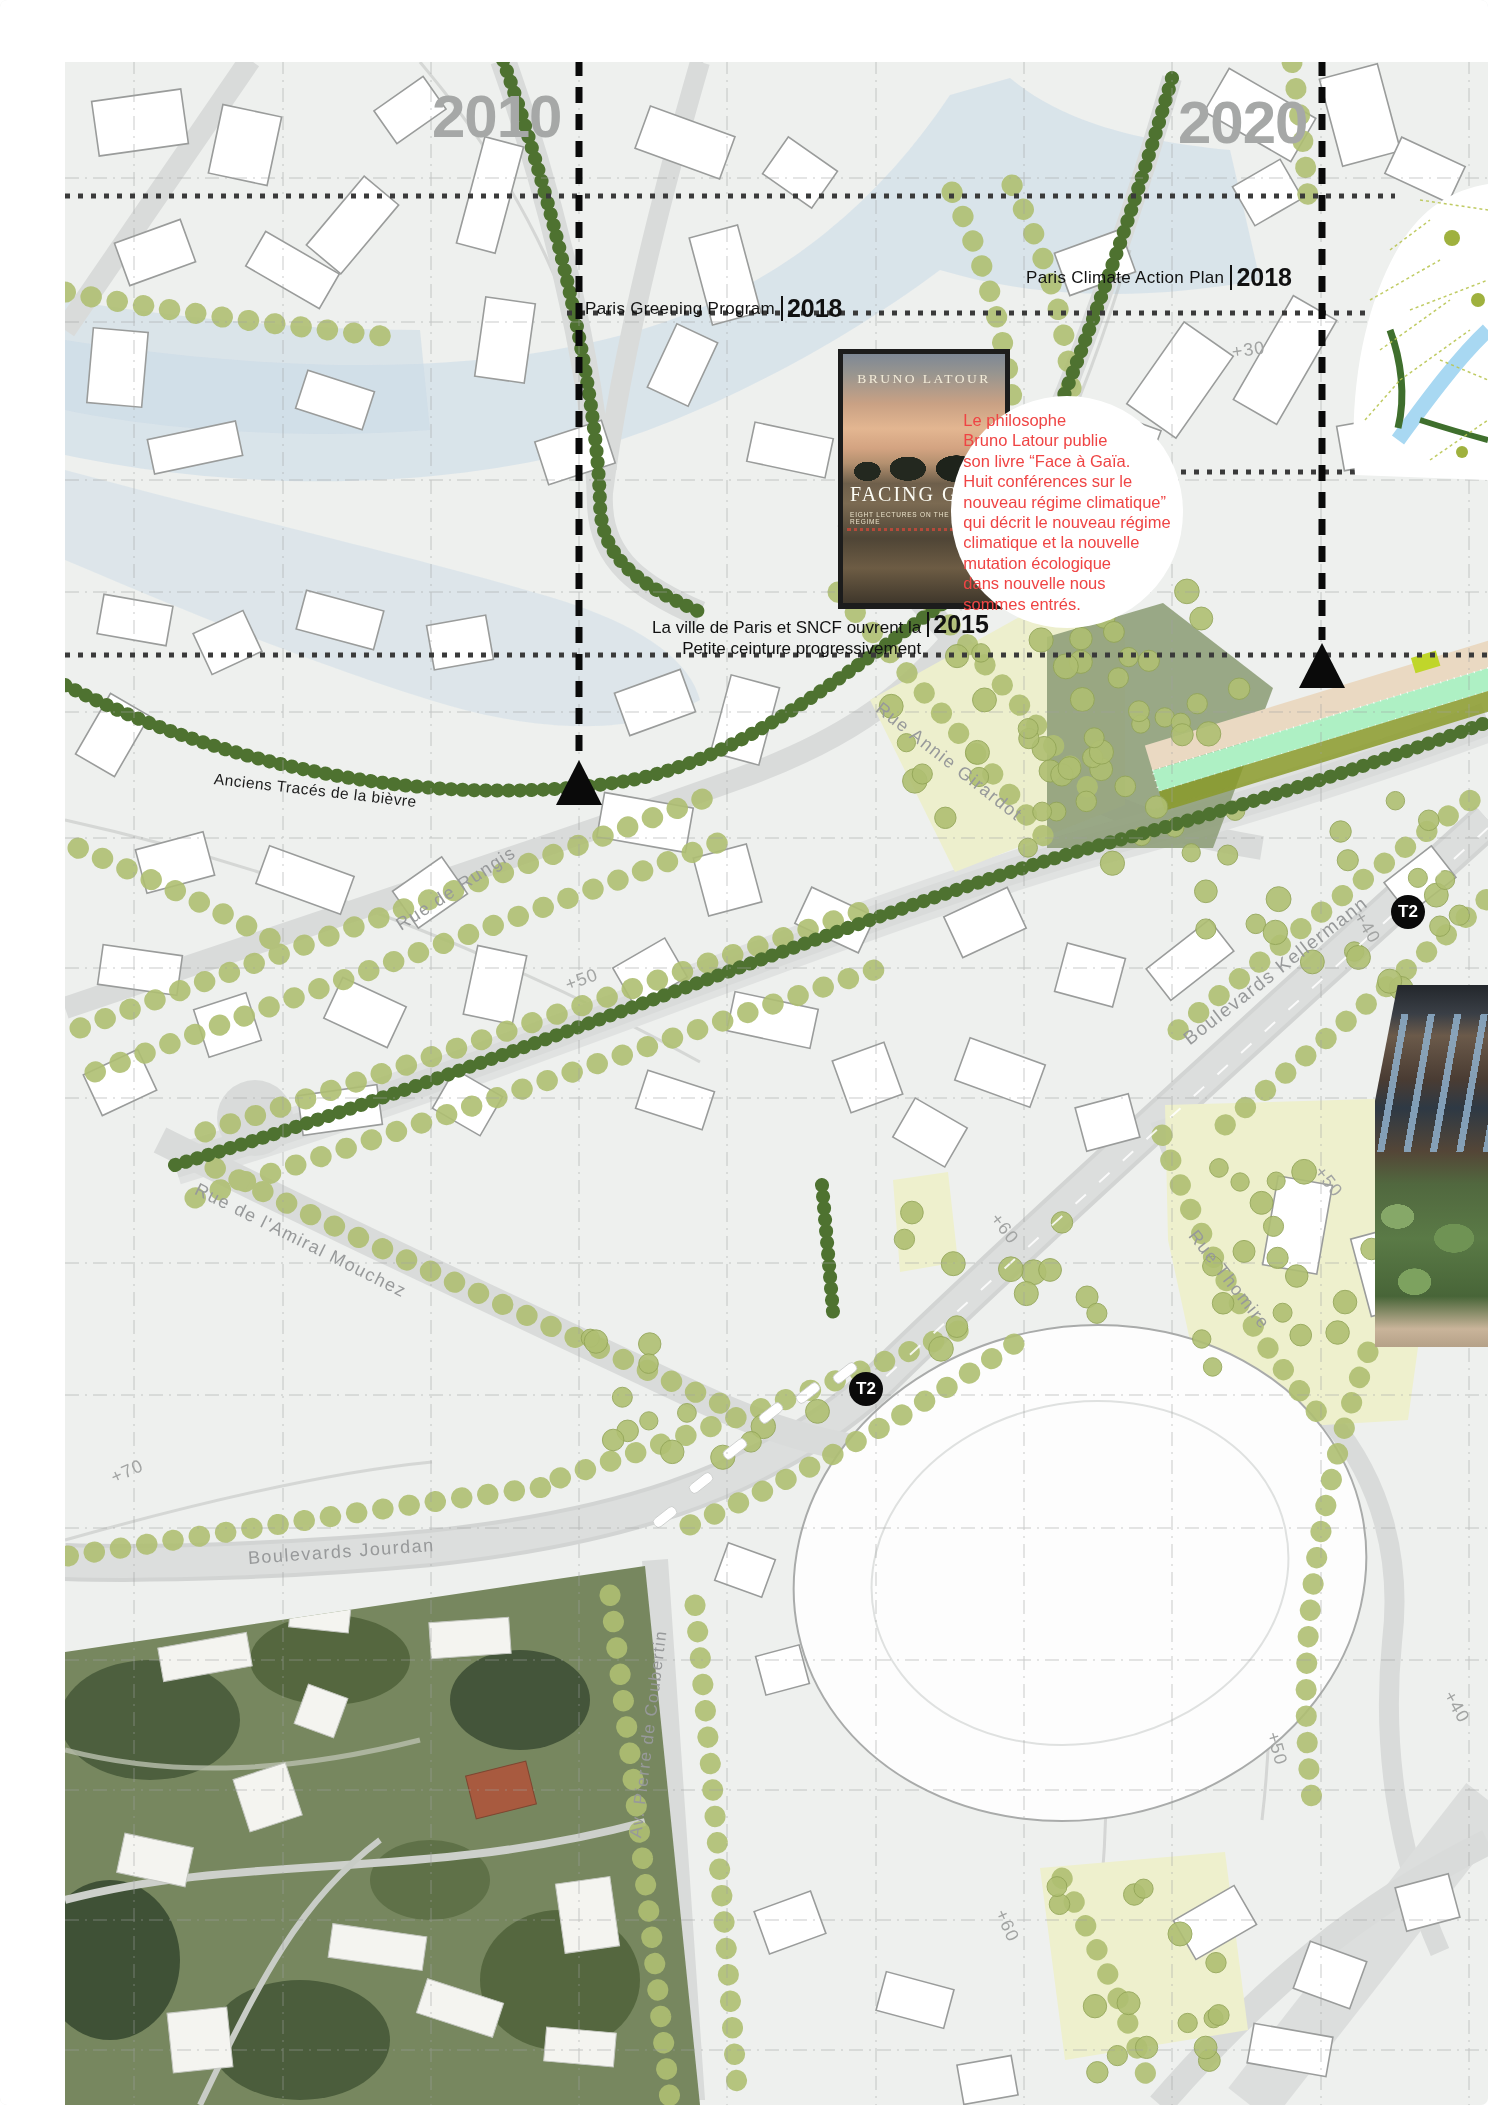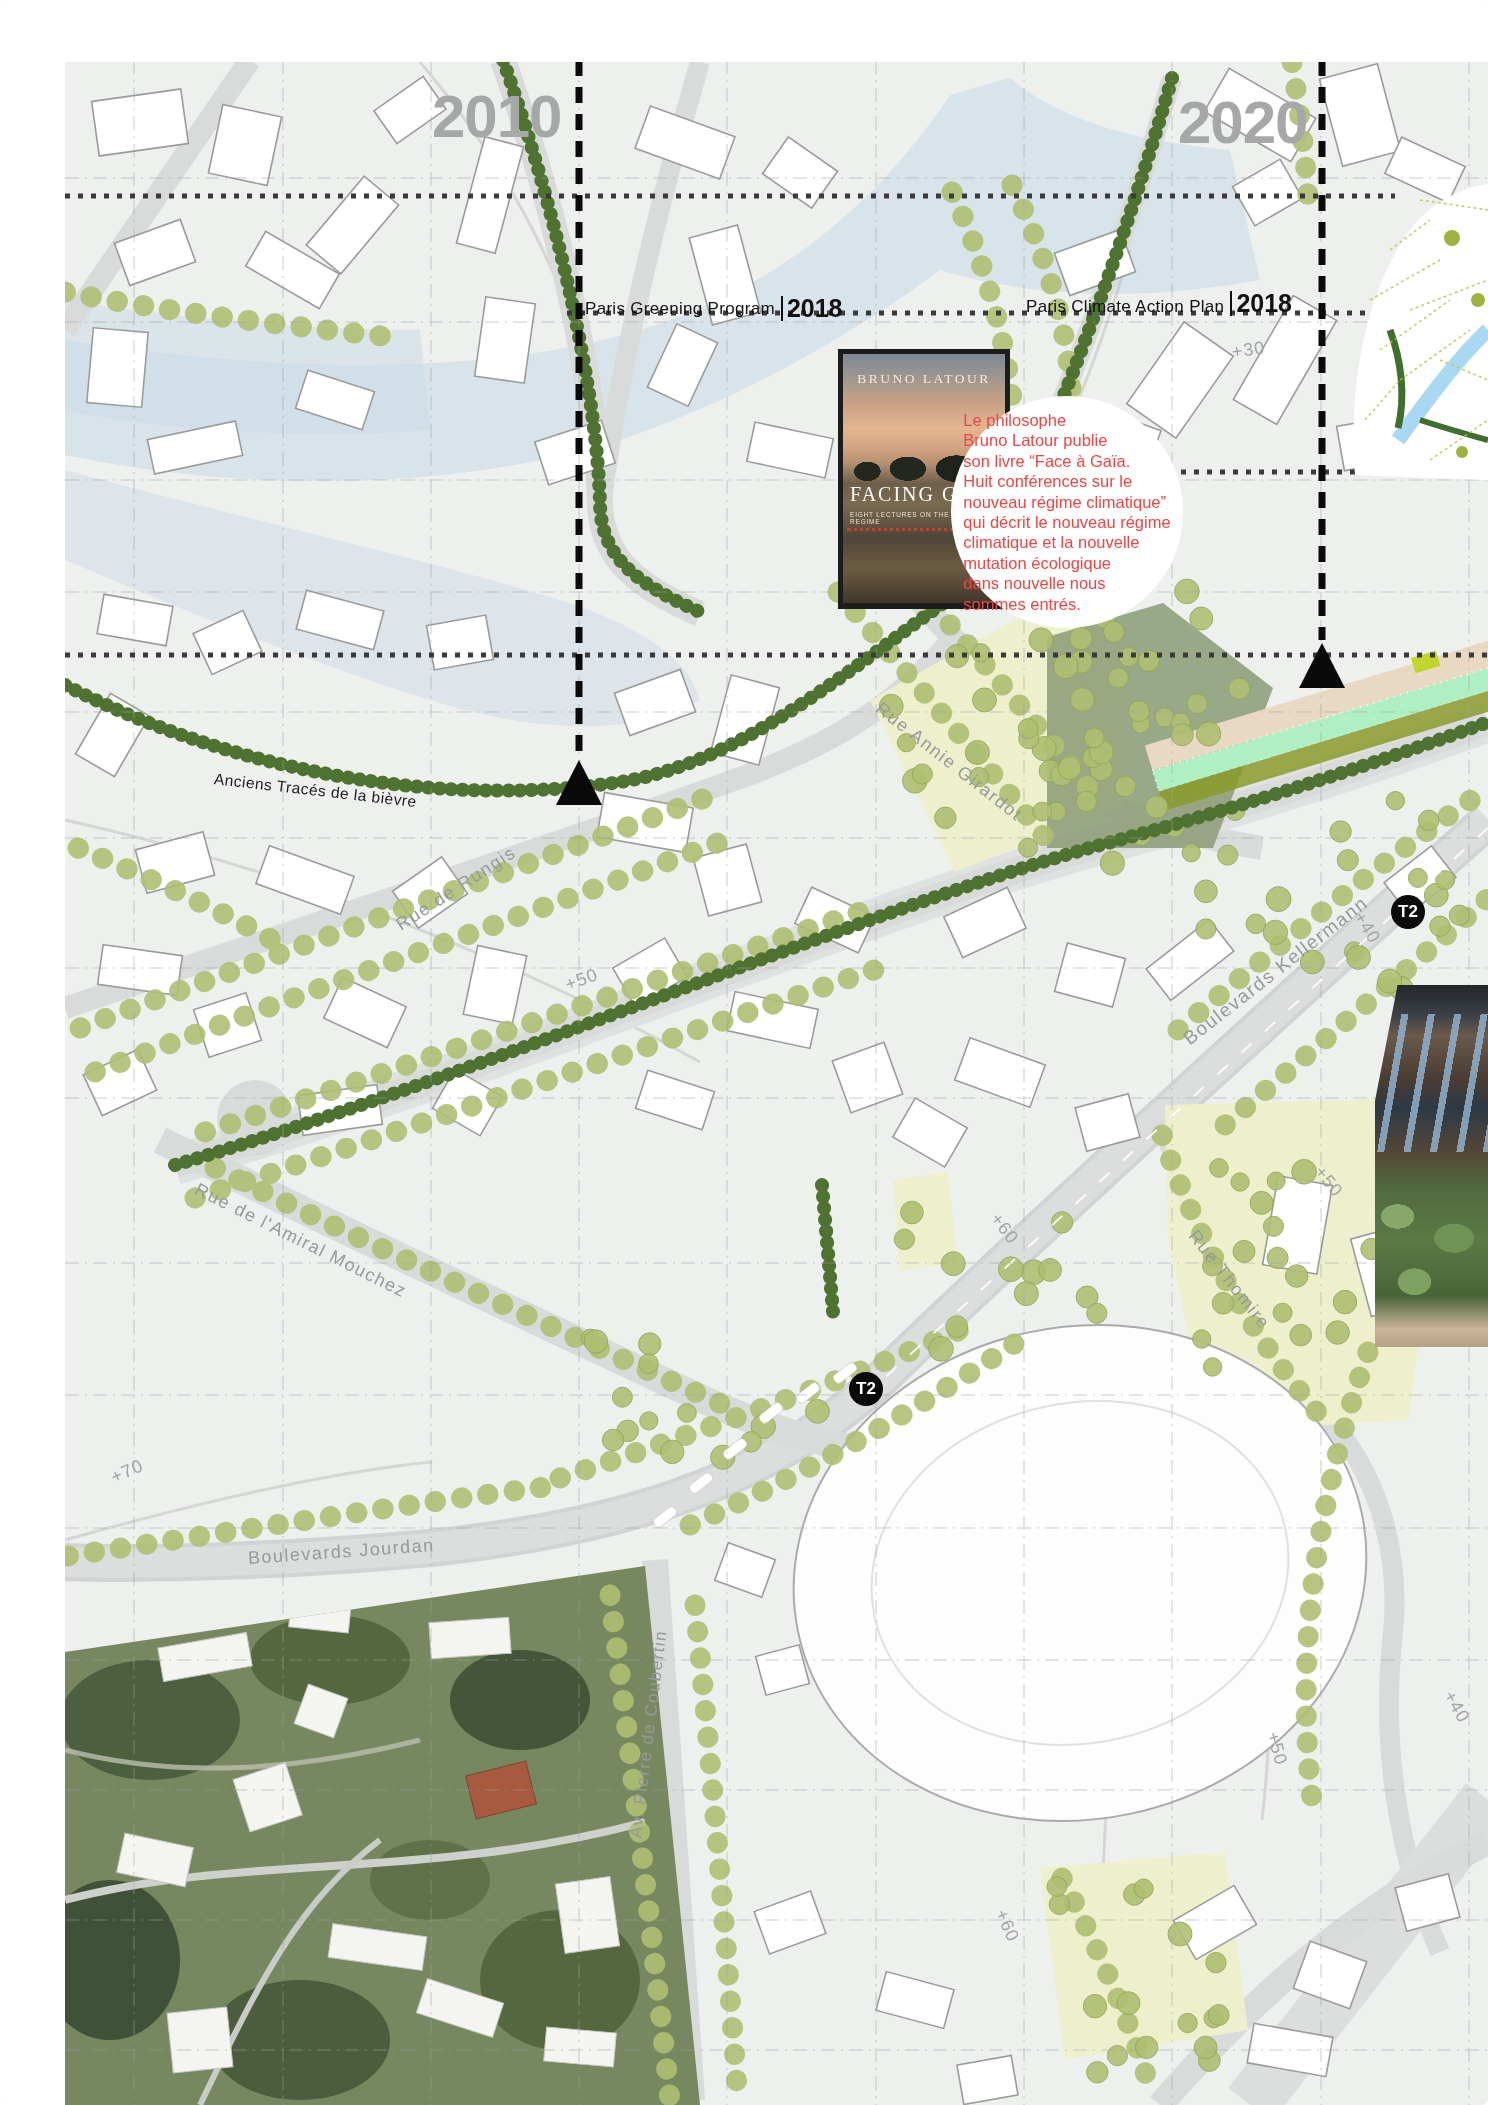--- a/index.html
+++ b/index.html
@@ -466,25 +466,32 @@
 </svg>
 
 <div class="abs yearbig" style="left:432px;top:82px;">2010</div>
 <div class="abs yearbig" style="left:1178px;top:88px;">2020</div>
 
 <div class="abs event" style="left:585px;top:296px;align-items:center;">
   <span class="lbl">Paris Greening Program</span>
   <span class="yr">2018</span>
 </div>
 
-<div class="abs event" style="left:1026px;top:291px;">
+<div class="abs event" style="left:1026px;top:265px;align-items:center;">
   <span class="lbl">Paris Climate Action Plan</span>
   <span class="yr">2018</span>
 </div>
 
+<div class="abs event" style="left:652px;top:612px;">
+  <span class="lbl2">
+    <span>La ville de Paris et SNCF ouvrent la</span><br>
+    <span>Petite ceinture progressivement</span>
+  </span>
+  <span class="yr">2015</span>
+</div>
 
 <div class="abs book" style="left:838px;top:333px;">
   <div class="cover">
     <div class="author">BRUNO LATOUR</div>
     <div class="trees"></div>
     <div class="title">FACING GAIA</div>
     <div class="sub">EIGHT LECTURES ON THE NEW CLIMATIC REGIME</div>
     <div class="reddots"></div>
   </div>
 </div>

